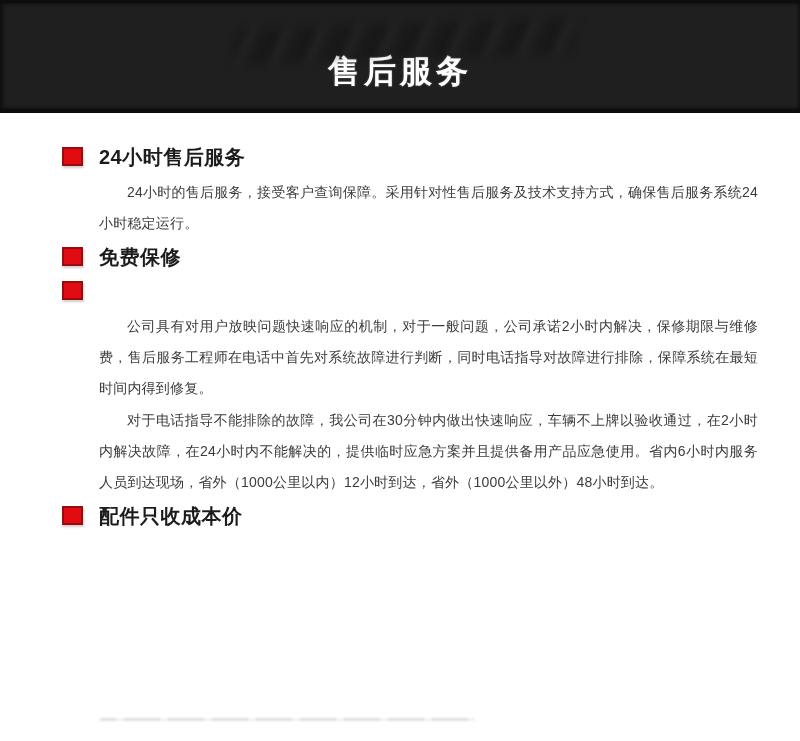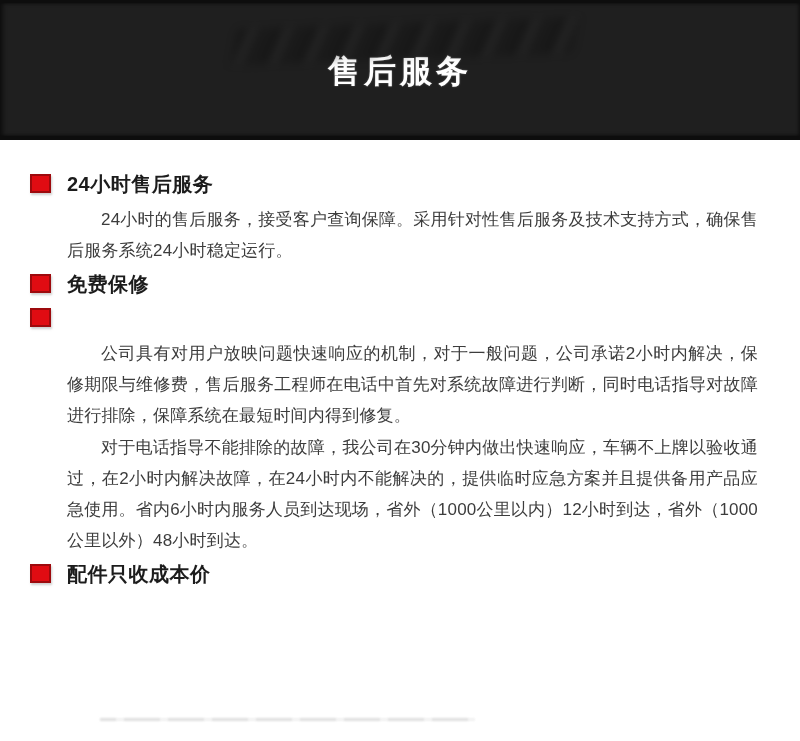--- a/index.html
+++ b/index.html
@@ -20,21 +20,21 @@
     background:var(--page-bg);
     font-family:"Liberation Sans","DejaVu Sans",sans-serif;
     overflow:hidden;
     position:relative;
   }
   .page{width:800px;height:741px;position:relative;}
 
   
   .banner{
     position:relative;
-    width:800px;height:140px;
+    width:800px;height:113px;
     background:var(--header-bg);
     border-top:3px solid var(--header-edge);
     border-bottom:4px solid var(--header-edge);
     box-shadow:inset 3px 0 4px rgba(0,0,0,.55), inset -2px 0 3px rgba(0,0,0,.4);
     overflow:hidden;
   }
   .banner .watermark{
     position:absolute;
     left:235px;top:20px;width:340px;height:36px;
     background:repeating-linear-gradient(105deg,
@@ -52,21 +52,21 @@
     font-size:32px;
     line-height:40px;
     font-weight:bold;
     letter-spacing:4px;
     color:var(--title-color);
     text-shadow:0 0 2px rgba(255,255,255,.35);
   }
 
   
   .content{
-    padding:30px 38px 0 30px;
+    padding:30px 38px 0 62px;
   }
   section{margin:0 0 4px 0;}
   .sec-head{
     display:flex;
     align-items:flex-start;
     height:28px;
     margin-bottom:6px;
   }
   .bullet{
     flex:0 0 auto;
@@ -80,21 +80,21 @@
     margin:0;
     font-size:20px;
     line-height:28px;
     font-weight:bold;
     letter-spacing:.5px;
     color:var(--heading-color);
   }
   .content p{
     margin:0 4px 1px 37px;
     text-indent:2em;
-    font-size:17px;
+    font-size:14px;
     line-height:31px;
     letter-spacing:.2px;
     text-align:justify;
     color:var(--body-text);
   }
 
   
   .bottom-artifact{
     position:absolute;
     left:100px;top:718px;

